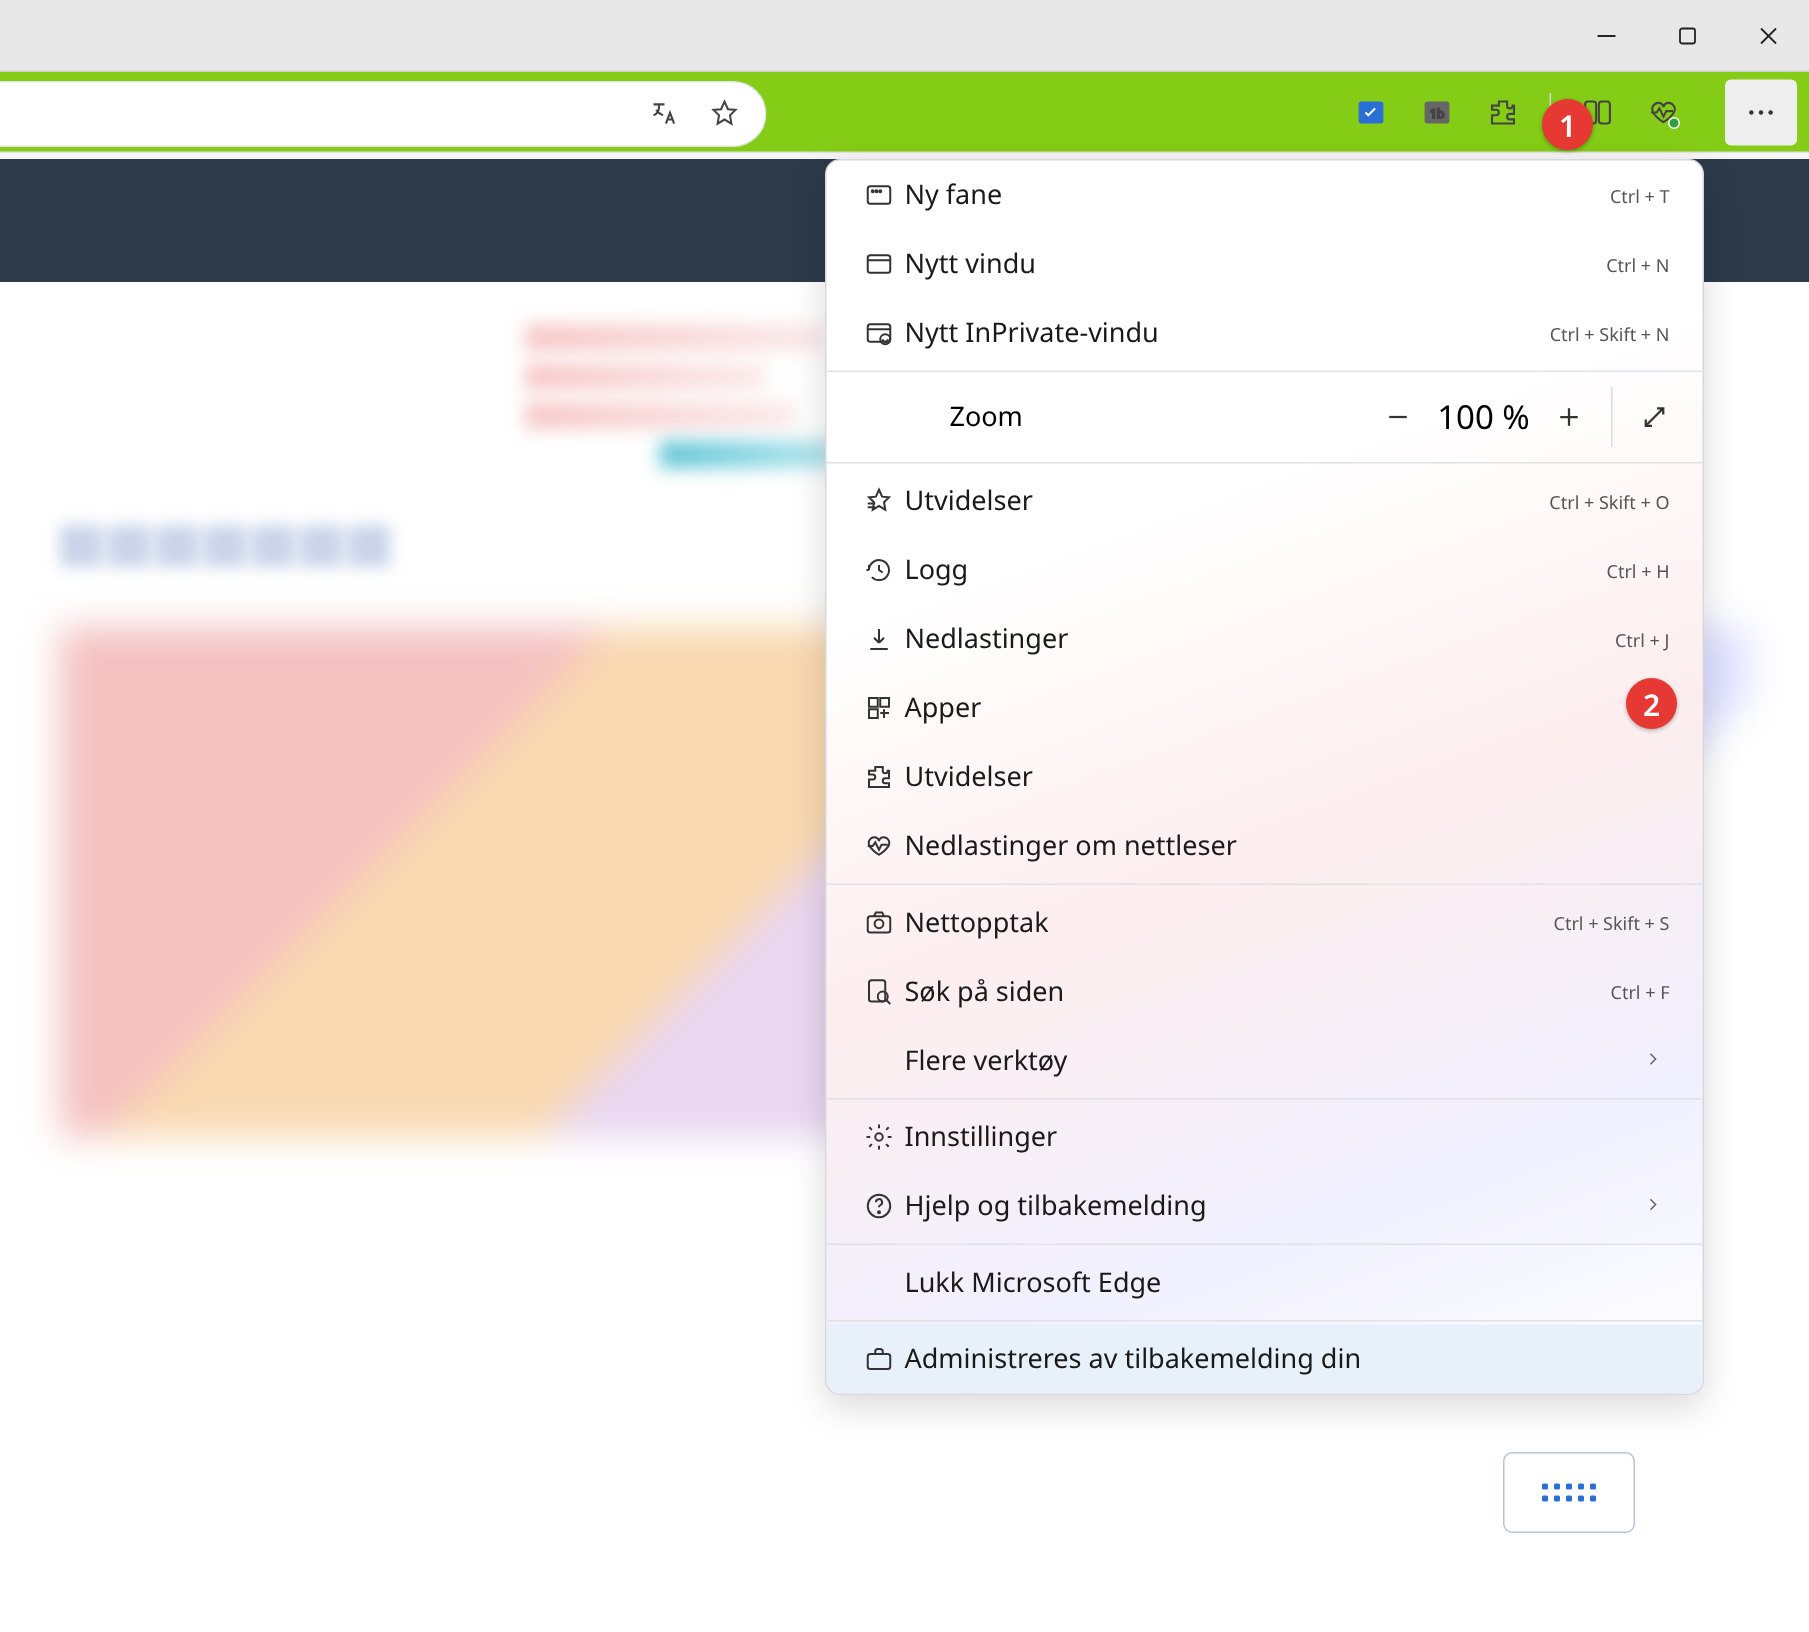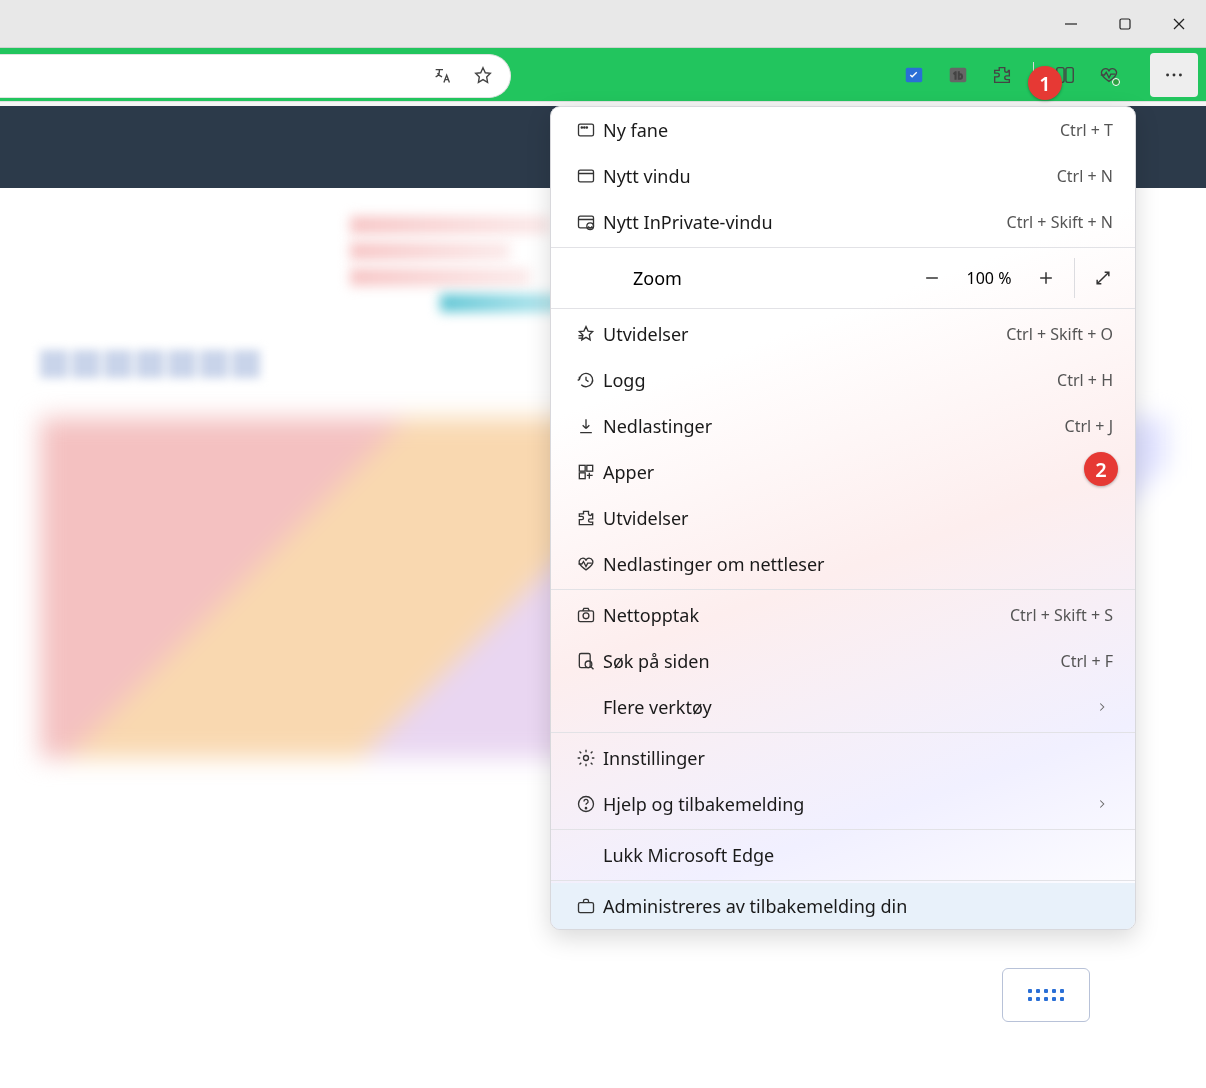--- a/index.html
+++ b/index.html
@@ -7,21 +7,21 @@
 
   .titlebar {
     height: 48px; display: flex; justify-content: flex-end; align-items: center;
     background: #e8e8e8; border-bottom: 1px solid #d0d0d0;
   }
   .win-btn { width: 54px; height: 48px; display: flex; align-items: center; justify-content: center; color: #222; }
   .win-btn svg { width: 14px; height: 14px; stroke: #222; stroke-width: 1.2; fill: none; }
 
   .toolbar {
     height: 54px; display: flex; align-items: center; justify-content: flex-end;
-    gap: 18px; padding: 0 8px 0 0; background: #22c55e; border-bottom: 1px solid #e0e0e0;
+    gap: 18px; padding: 0 8px 0 0; background: #84cc16; border-bottom: 1px solid #e0e0e0;
     position: relative;
   }
   .addr-tail {
     position: absolute; left: 0; right: 695px; top: 6px; height: 44px;
     background: #fff; border-top-right-radius: 22px; border-bottom-right-radius: 22px;
     border: 1px solid #e2e2e2; border-left: none;
     display: flex; align-items: center; justify-content: flex-end; gap: 14px; padding-right: 14px;
   }
   .tool-icon { width: 26px; height: 26px; display: flex; align-items: center; justify-content: center; color: #444; }
   .tool-icon svg { width: 22px; height: 22px; stroke: #444; stroke-width: 1.5; fill: none; }
@@ -56,31 +56,31 @@
     background-image: linear-gradient(160deg,#fff 0 30%,#fdeeee 55%,#f1f0ff 80%,#fff 100%);
     overflow: hidden;
   }
   .mitem {
     display: flex; align-items: center; height: 46px; padding: 0 22px 0 18px;
     font-size: 18px; color: #1a1a1a;
   }
   .mitem .micon { width: 34px; display: flex; justify-content: center; color: #444; }
   .mitem .micon svg { width: 20px; height: 20px; stroke: #333; stroke-width: 1.6; fill: none; }
   .mitem .mlabel { flex: 1; }
-  .mitem .mshort { font-size: 16px; color: #555; }
+  .mitem .mshort { font-size: 12px; color: #555; }
   .mitem .chev { width: 18px; color: #666; }
   .mitem.highlight { background: #e8f1fa; }
   .mitem.noicon .micon { visibility: hidden; }
   .mdiv { height: 1px; background: #e2e2e6; margin: 2px 0; }
 
   .zoomrow { display: flex; align-items: center; height: 56px; padding: 0 10px 0 52px; font-size: 18px; margin-left: 30px; }
   .zoomrow .zlabel { flex: 1; }
   .zoomrow .zbtn { width: 44px; height: 44px; display:flex; align-items:center; justify-content:center; }
   .zoomrow .zbtn svg { width: 20px; height: 20px; stroke:#333; stroke-width:1.8; fill:none; }
-  .zoomrow .zval { width: 70px; text-align: center; font-size: 16px; }
+  .zoomrow .zval { width: 70px; text-align: center; font-size: 22px; }
   .zoomrow .vsep2 { width:1px; height: 40px; background:#dcdce0; margin: 0 6px; }
 
   .annot {
     position: absolute; width: 34px; height: 34px; border-radius: 50%;
     background: #e63934; color: #fff; font-weight: 600; font-size: 20px;
     display: flex; align-items: center; justify-content: center;
     box-shadow: 0 1px 3px rgba(0,0,0,.3);
   }
 
   .launcher-btn {

